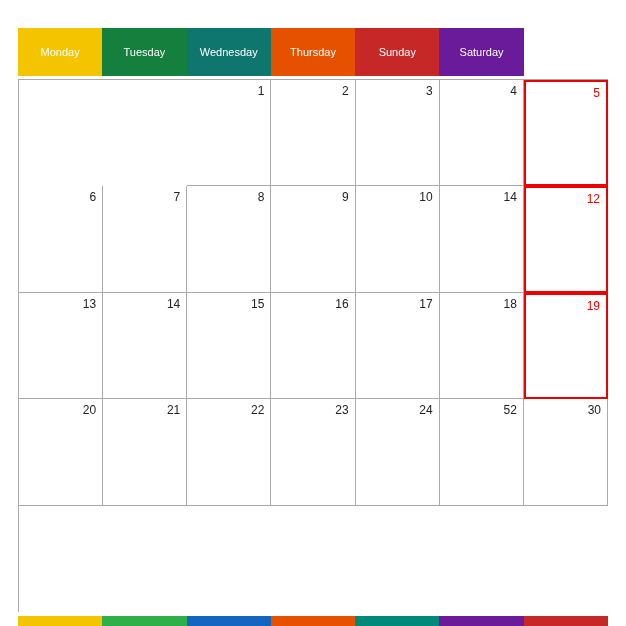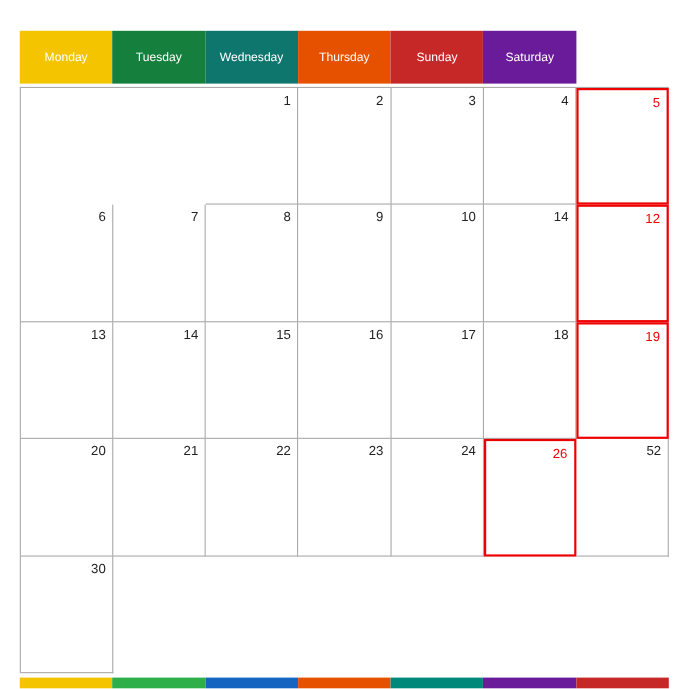--- a/index.html
+++ b/index.html
@@ -190,23 +190,20 @@
       </div>
       <div class="day-cell">
         <span class="day-number">22</span>
       </div>
       <div class="day-cell">
         <span class="day-number">23</span>
       </div>
       <div class="day-cell">
         <span class="day-number">24</span>
       </div>
-      <div class="day-cell sunday">
-        <span class="day-number sunday-num">26</span>
-      </div>
       <div class="day-cell">
         <span class="day-number">52</span>
       </div>
       <div class="day-cell">
         <span class="day-number">30</span>
       </div>
       <div class="day-cell empty"></div>
       <div class="day-cell empty"></div>
       <div class="day-cell empty"></div>
     </div>

